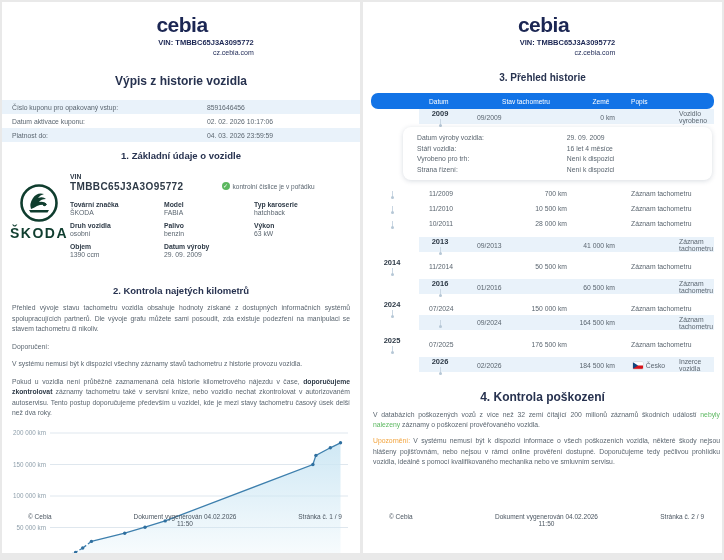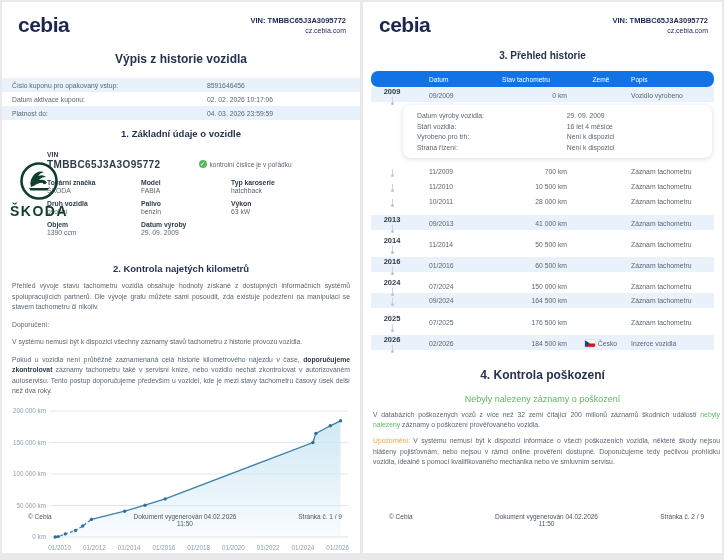--- a/index.html
+++ b/index.html
@@ -10,41 +10,41 @@
   *{margin:0;padding:0;box-sizing:border-box;}
   html,body{width:724px;height:560px;overflow:hidden;}
   body{font-family:"Liberation Sans","DejaVu Sans",sans-serif;background:#e9e9e9;}
   .frame{position:relative;width:724px;height:560px;background:#e9e9e9;}
   .pages{position:absolute;top:2px;left:2px;width:720px;height:551px;display:flex;gap:3px;}
   .page{background:#fff;height:100%;position:relative;overflow:hidden;}
   .page-left{width:358px;}
   .page-right{flex:1;}
 
   
-  .phead{display:flex;justify-content:space-between;align-items:center;padding:12px 14px 0 16px;}
+  .phead{display:flex;justify-content:space-between;align-items:center;padding:12px 14px 0 16px;flex-direction:column;}
   .logo{font-size:21px;font-weight:bold;color:var(--navy);letter-spacing:-0.5px;line-height:22px;}
   .hvin{text-align:right;line-height:10px;padding-top:2px;margin-left:48px;}
   .hvin .v{font-size:7.5px;font-weight:bold;color:var(--navy);display:block;}
   .hvin .s{font-size:7px;color:var(--navy);display:block;}
 
   .doc-title{text-align:center;font-size:12px;font-weight:600;color:var(--heading);margin-top:16px;}
   .sec-title{text-align:center;font-size:9.5px;font-weight:bold;color:var(--heading);}
 
   
   .coupon{margin-top:12px;}
   .crow{display:grid;grid-template-columns:195px 1fr;height:14px;align-items:center;font-size:6.8px;color:var(--body);padding-left:10px;}
   .crow:nth-child(odd){background:var(--stripe);}
 
   
   .sec1{margin-top:8px;}
   .vehicle{position:relative;margin-top:12px;min-height:96px;}
   .skoda{position:absolute;left:-3px;top:10px;width:80px;text-align:center;color:var(--skoda);}
   .skoda svg{display:block;margin:0 auto;}
   .skoda .wordmark{font-size:14px;font-weight:bold;letter-spacing:1.5px;margin-top:2px;}
-  .vfields{margin-left:45px;margin-right:10px;}
+  .vfields{margin-left:68px;margin-right:10px;}
   .vinrow{display:flex;align-items:flex-end;}
   .vinrow .lbl{font-size:6.8px;font-weight:bold;color:var(--label);display:block;}
   .vinrow .val{font-size:10px;font-weight:bold;color:var(--label);letter-spacing:0.4px;display:block;margin-top:1px;}
   .check{display:flex;align-items:center;gap:3px;margin-left:38px;margin-bottom:2px;}
   .check .dot{width:8px;height:8px;border-radius:50%;background:var(--green);color:#fff;font-size:6px;line-height:8px;text-align:center;}
   .check .txt{font-size:6.5px;color:var(--body);}
   .fgrid{display:grid;grid-template-columns:90px 86px 1fr;column-gap:4px;row-gap:6px;margin-top:9px;}
   .field .fl{font-size:6.8px;font-weight:bold;color:var(--label);display:block;}
   .field .fv{font-size:6.8px;color:var(--body);display:block;margin-top:1px;}
 
@@ -62,21 +62,21 @@
 
   
   .p2title{margin-top:14px;font-size:10px;}
   .histable{margin:10px 8px 0 8px;}
   .thead{display:grid;grid-template-columns:42px 66px 94px 56px 1fr;align-items:center;height:16px;background:var(--blue);border-radius:7px;color:#fff;font-size:6.6px;}
   .thead .h-datum{grid-column:2;padding-left:16px;}
   .thead .h-stav{grid-column:3;text-align:center;}
   .thead .h-zeme{grid-column:4;text-align:center;}
   .thead .h-popis{grid-column:5;padding-left:2px;}
   .hrow{display:grid;grid-template-columns:42px 66px 94px 56px 1fr;align-items:center;height:15px;font-size:6.8px;color:var(--body);}
-  .hrow.alt{background:var(--stripe);}
+  .hrow.alt{background:var(--stripe);margin-left:48px;}
   .hrow.ygap{margin-top:6px;}
   .ycell{text-align:center;font-size:7.5px;color:var(--label);position:relative;}
   .ycell b{font-weight:bold;}
   .tl{display:block;width:1px;height:6px;background:#c9d6e2;margin:1px auto 0 auto;position:relative;}
   .tl::after{content:"";position:absolute;left:-1px;bottom:-2px;width:3px;height:3px;border-radius:50%;background:#b6c7d6;}
   .dcell{padding-left:16px;}
   .ocell{text-align:right;padding-right:6px;}
   .ccell{display:flex;align-items:center;justify-content:center;gap:3px;}
   .ccell em{font-style:normal;}
   .flag{width:10px;height:7px;border-radius:1px;box-shadow:0 0 0 0.5px #d0d0d0;}
@@ -368,21 +368,20 @@
                   <path d="M0,0 L6,4 L0,8 Z" fill="#11457e"></path>
                 </svg>
                 <em>Česko</em>
               </span>
               <span class="pcell">Inzerce vozidla</span>
             </div>
           </div>
       </div>
 
       <div class="sec-title sec4">4. Kontrola poškození</div>
-      <div class="status-ok">Nebyly nalezeny záznamy o poškození</div>
       <p class="p2para"><span>V databázích poškozených vozů z více než 32 zemí čítající 200 milionů záznamů škodních událostí </span><span class="hl-green">nebyly nalezeny</span><span> záznamy o poškození prověřovaného vozidla.</span></p>
       <p class="p2para"><span class="hl-orange">Upozornění:</span><span> V systému nemusí být k dispozici informace o všech poškozeních vozidla, některé škody nejsou hlášeny pojišťovnám, nebo nejsou v rámci online prověření dostupné. Doporučujeme tedy pečlivou prohlídku vozidla, ideálně s pomocí kvalifikovaného mechanika nebo ve smluvním servisu.</span></p>
 
       <div class="pfoot">
         <span>© Cebia</span>
         <span class="c">Dokument vygenerován 04.02.2026 11:50</span>
         <span class="r">Stránka č. 2 / 9</span>
       </div>
     </div>
 

